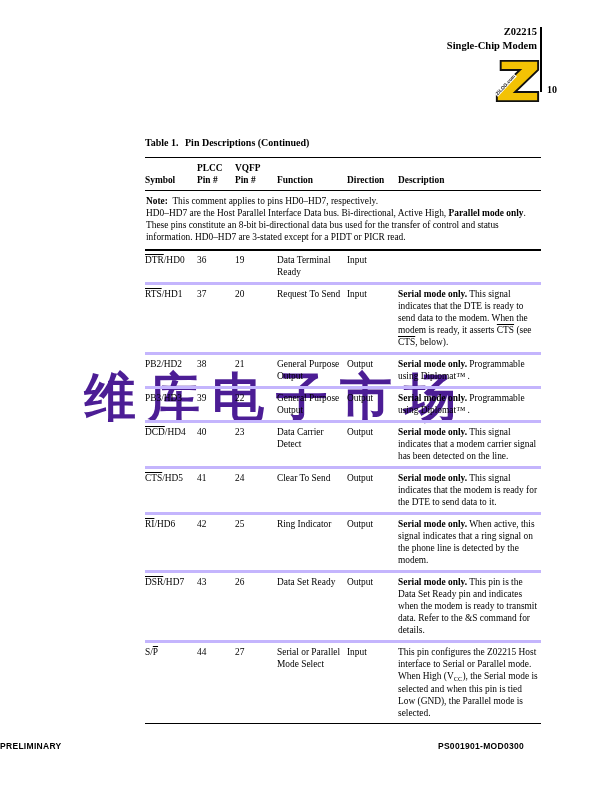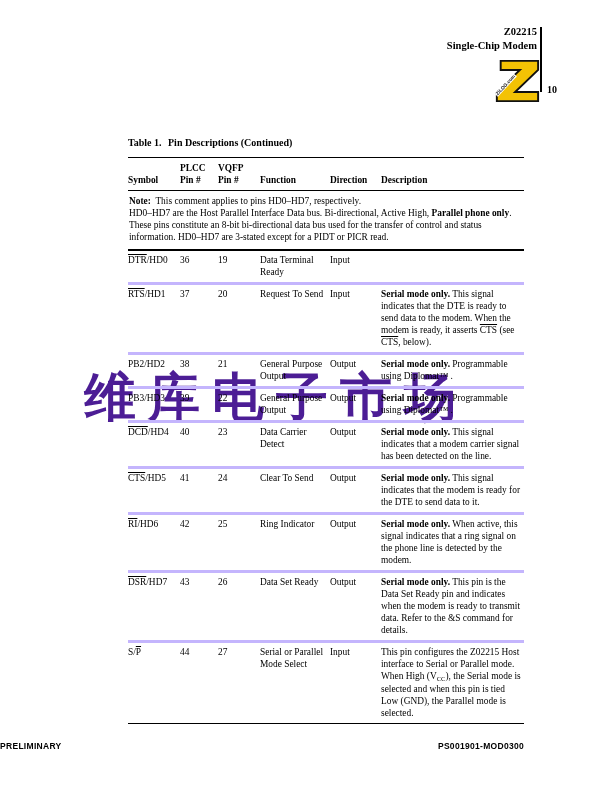--- a/index.html
+++ b/index.html
@@ -25,21 +25,21 @@
     position:absolute; top:27px; left:540px; width:2px; height:65px;
     background:#000;
   }
   .logo { position:absolute; top:57px; left:493px; width:48px; height:48px; }
   .pageno {
     position:absolute; top:84px; left:547px;
     font-weight:bold; font-size:10px;
   }
   
   .doc-table {
-    position:absolute; left:128px; top:137px; width:396px; z-index:1;
+    position:absolute; left:145px; top:137px; width:396px; z-index:1;
     font-size:9.4px; line-height:12px;font-family:Liberation Serif, serif;
   }
   .caption { font-weight:bold; font-size:10px; margin-bottom:8px; }
   .caption-label { display:inline-block; min-width:40px; }
   .grid6 { display:grid; grid-template-columns:52px 38px 42px 70px 51px 143px; }
   .thead {
     border-top:1.5px solid #000; border-bottom:1px solid #000;
     padding:4px 0; font-weight:bold; align-items:end;
   }
   .th { padding-right:3px; }
@@ -101,21 +101,21 @@
       <div class="th">
         <div>VQFP</div>
         <div>Pin #</div>
       </div>
       <div class="th">Function</div>
       <div class="th">Direction</div>
       <div class="th">Description</div>
     </div>
 
     <div class="note" id="table-note"><span class="b">Note:</span><span>  This comment applies to pins HD0–HD7, respectively.
-</span><span>HD0–HD7 are the Host Parallel Interface Data bus. Bi-directional, Active High, </span><span class="b">Parallel phone only</span><span>. These pins constitute an 8-bit bi-directional data bus used for the transfer of control and status information. HD0–HD7 are 3-stated except for a PIDT or PICR read.</span></div>
+</span><span>HD0–HD7 are the Host Parallel Interface Data bus. Bi-directional, Active High, </span><span class="b">Parallel mode only</span><span>. These pins constitute an 8-bit bi-directional data bus used for the transfer of control and status information. HD0–HD7 are 3-stated except for a PIDT or PICR read.</span></div>
 
     <div id="table-rows">
   <div class="grid6 row">
     <div class="td"><span class="ov">DTR</span><span>/HD0</span></div>
     <div class="td">36</div>
     <div class="td">19</div>
     <div class="td fn">Data Terminal Ready</div>
     <div class="td">Input</div>
   </div>
 

